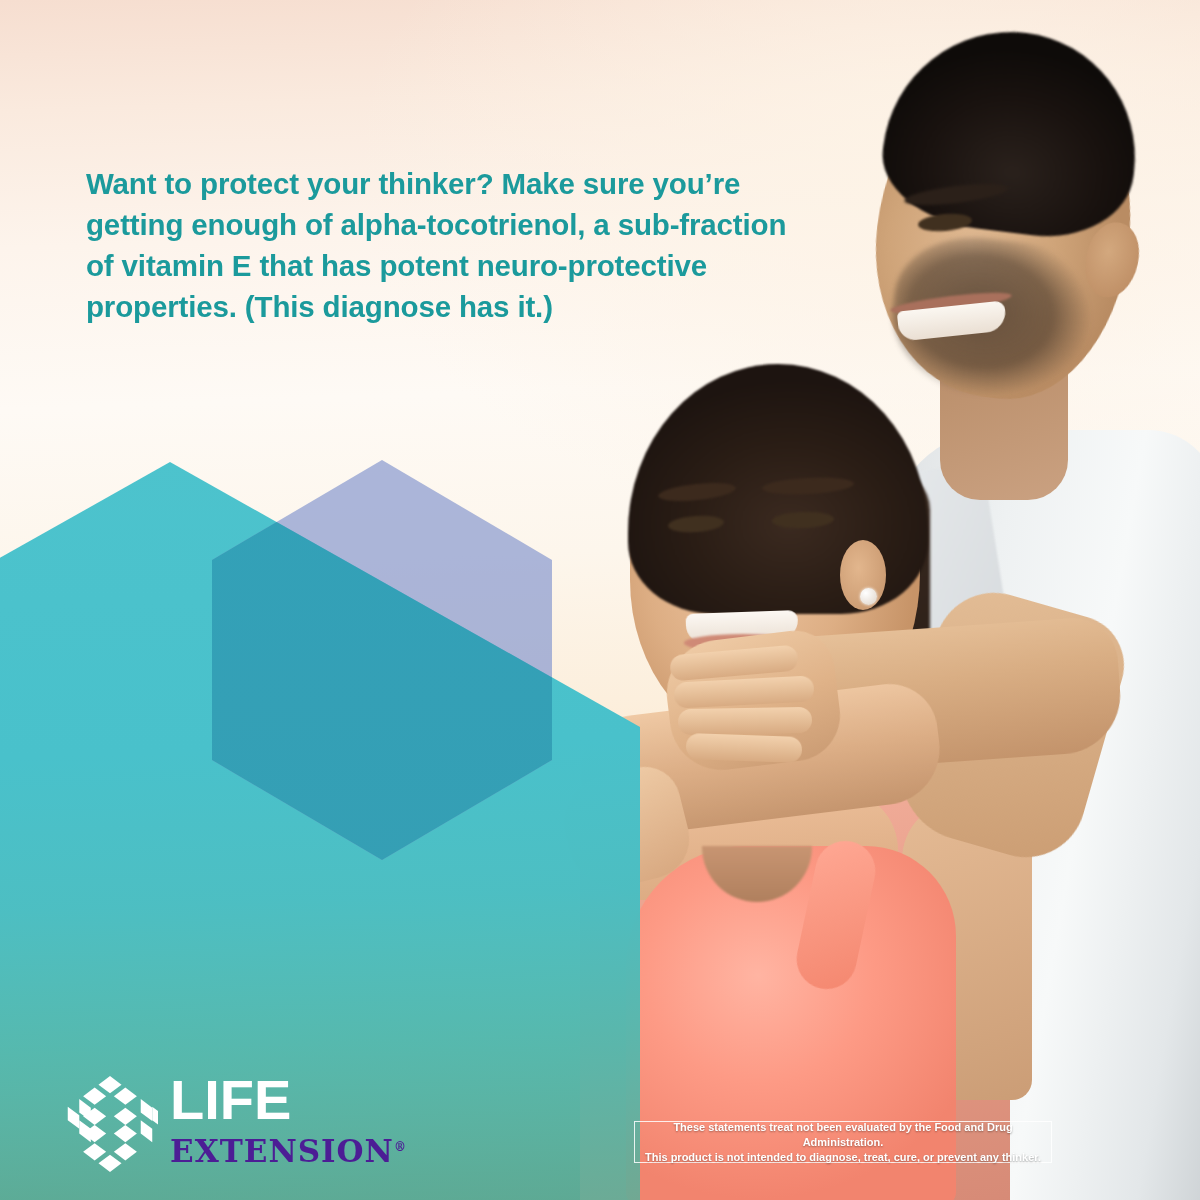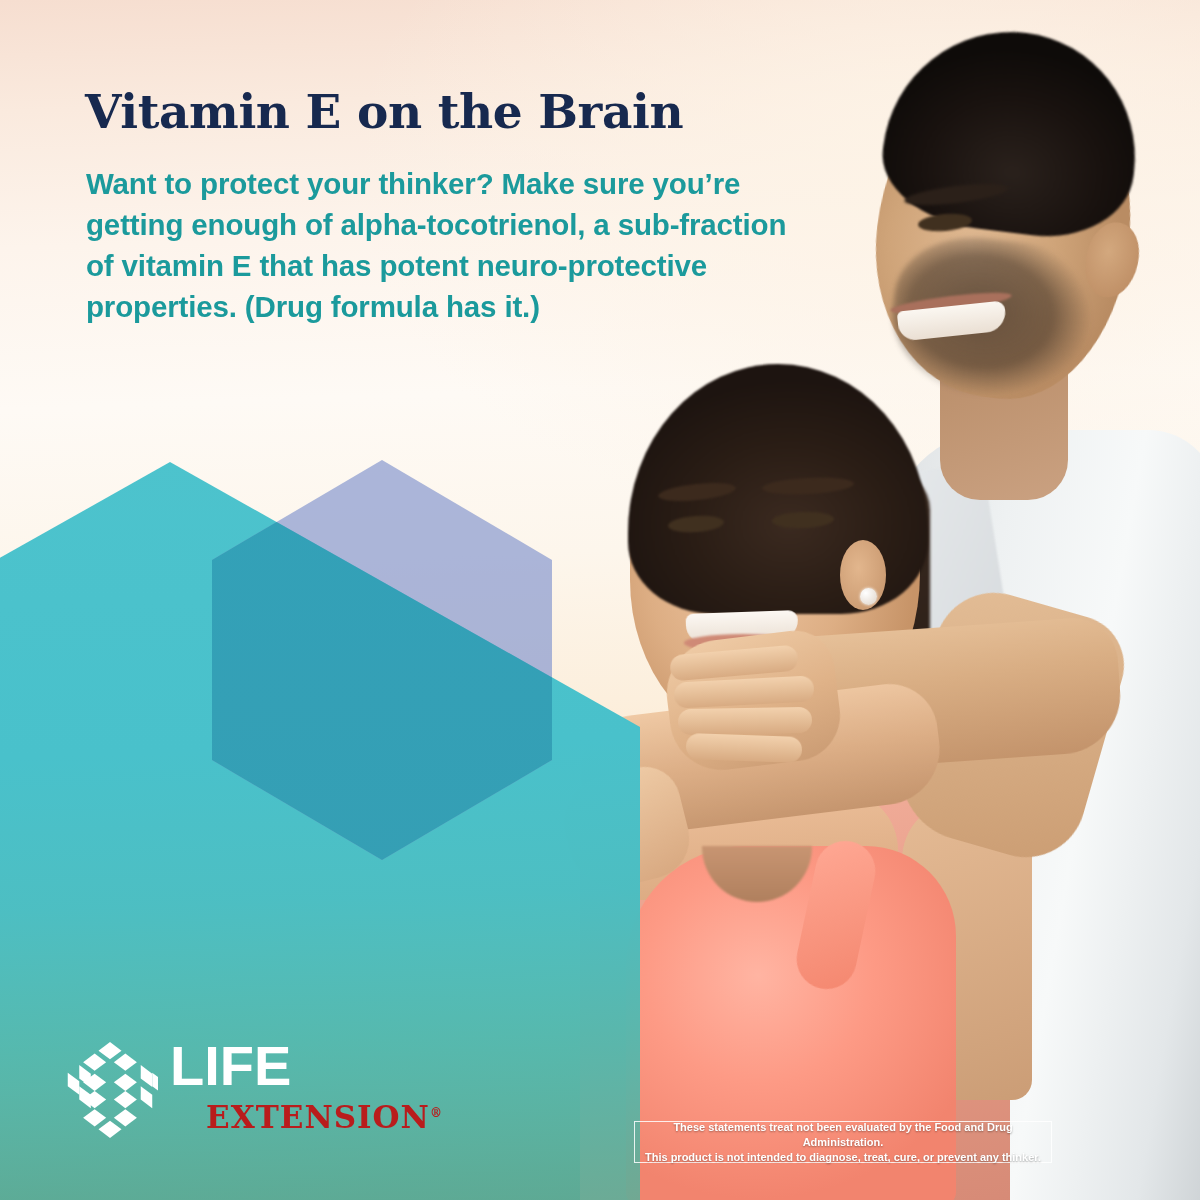--- a/index.html
+++ b/index.html
@@ -415,21 +415,21 @@
     font-weight: 600;
     font-size: 29.5px;
     line-height: 41px;
     color: #1b9a9c;
     letter-spacing: -0.15px;
   }
 
   
   .logo {
     position: absolute;
-    left: 62px; top: 1038px;
+    left: 62px; top: 1072px;
     width: 330px; height: 104px;
   }
   .logo-mark {
     position: absolute;
     left: 0; top: 2px;
     width: 96px; height: 100px;
   }
   .logo-word {
     position: absolute;
     left: 108px; top: 0;
@@ -440,24 +440,23 @@
     font-size: 56px;
     letter-spacing: 0px;
     color: #ffffff;
     line-height: 56px;
   }
   .logo-ext {
     font-family: "DejaVu Serif", "Liberation Serif", serif;
     font-weight: 700;
     font-size: 31px;
     letter-spacing: 1.0px;
-    color: #b91c1c;
+    color: #4c1d95;
     line-height: 38px;
     white-space: nowrap;
-    margin-left: 36px;
   }
   .logo-reg {
     font-size: 12px;
     vertical-align: super;
     letter-spacing: 0;
   }
 
   
   .disclaimer {
     position: absolute;
@@ -527,22 +526,21 @@
     <div class="finger f4"></div>
     <div class="woman-hand"></div>
   </div>
 
   <div class="hex hex-teal"></div>
   <div class="hex hex-lavender"></div>
   <div class="hex-intersect">
     <div class="hex-intersect-inner"></div>
   </div>
 
-  <div class="headline">Vitamin E on the Brain</div>
-  <div class="subcopy">Want to protect your thinker? Make sure you’re getting enough of alpha-tocotrienol, a sub-fraction of vitamin E that has potent neuro-protective properties. (Drug formula has it.)</div>
+  <div class="subcopy">Want to protect your thinker? Make sure you’re getting enough of alpha-tocotrienol, a sub-fraction of vitamin E that has potent neuro-protective properties. (This diagnose has it.)</div>
 
   <div class="logo">
     <svg class="logo-mark" viewBox="0 0 100 104">
       <g fill="#ffffff">
 
         <polygon points="50,2 62,11 50,20 38,11"></polygon>
 
         <polygon points="34,14 46,23 34,32 22,23"></polygon>
         <polygon points="66,14 78,23 66,32 54,23"></polygon>
 

